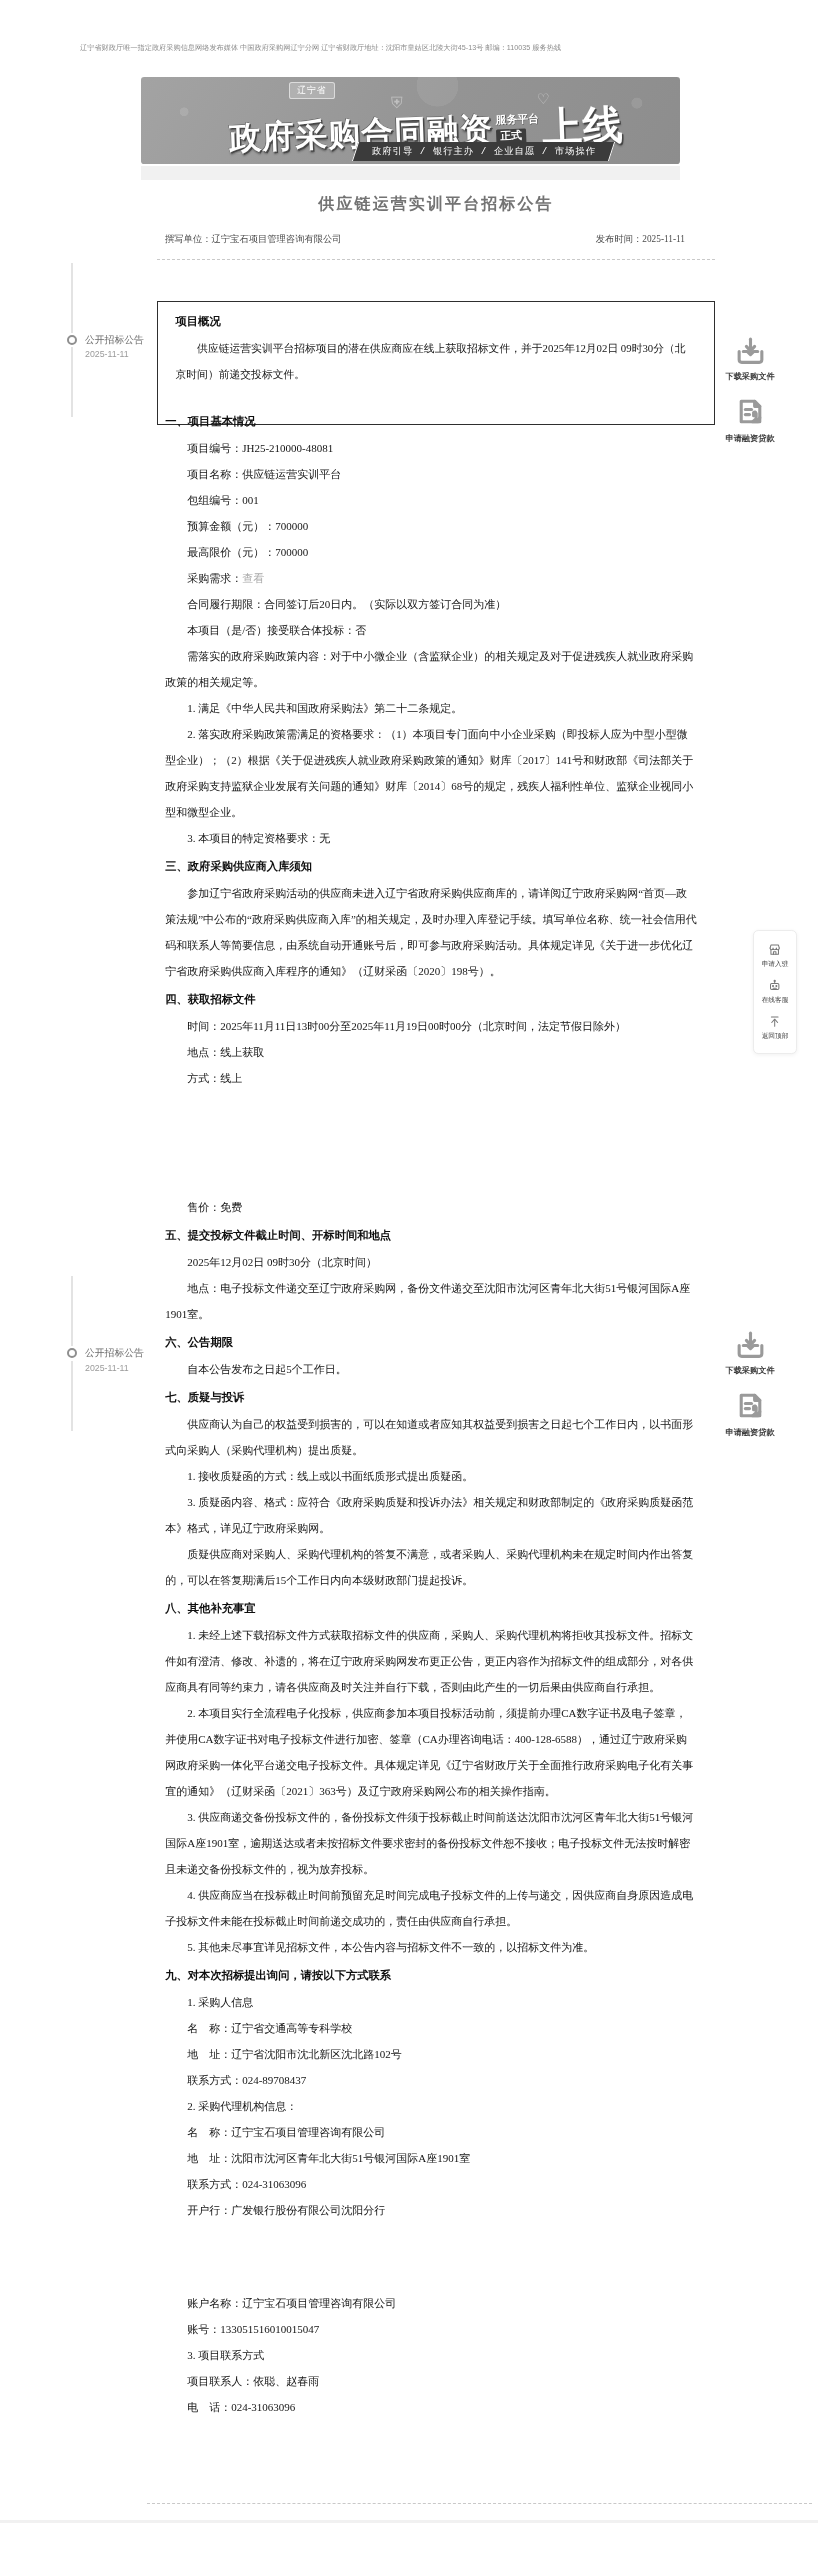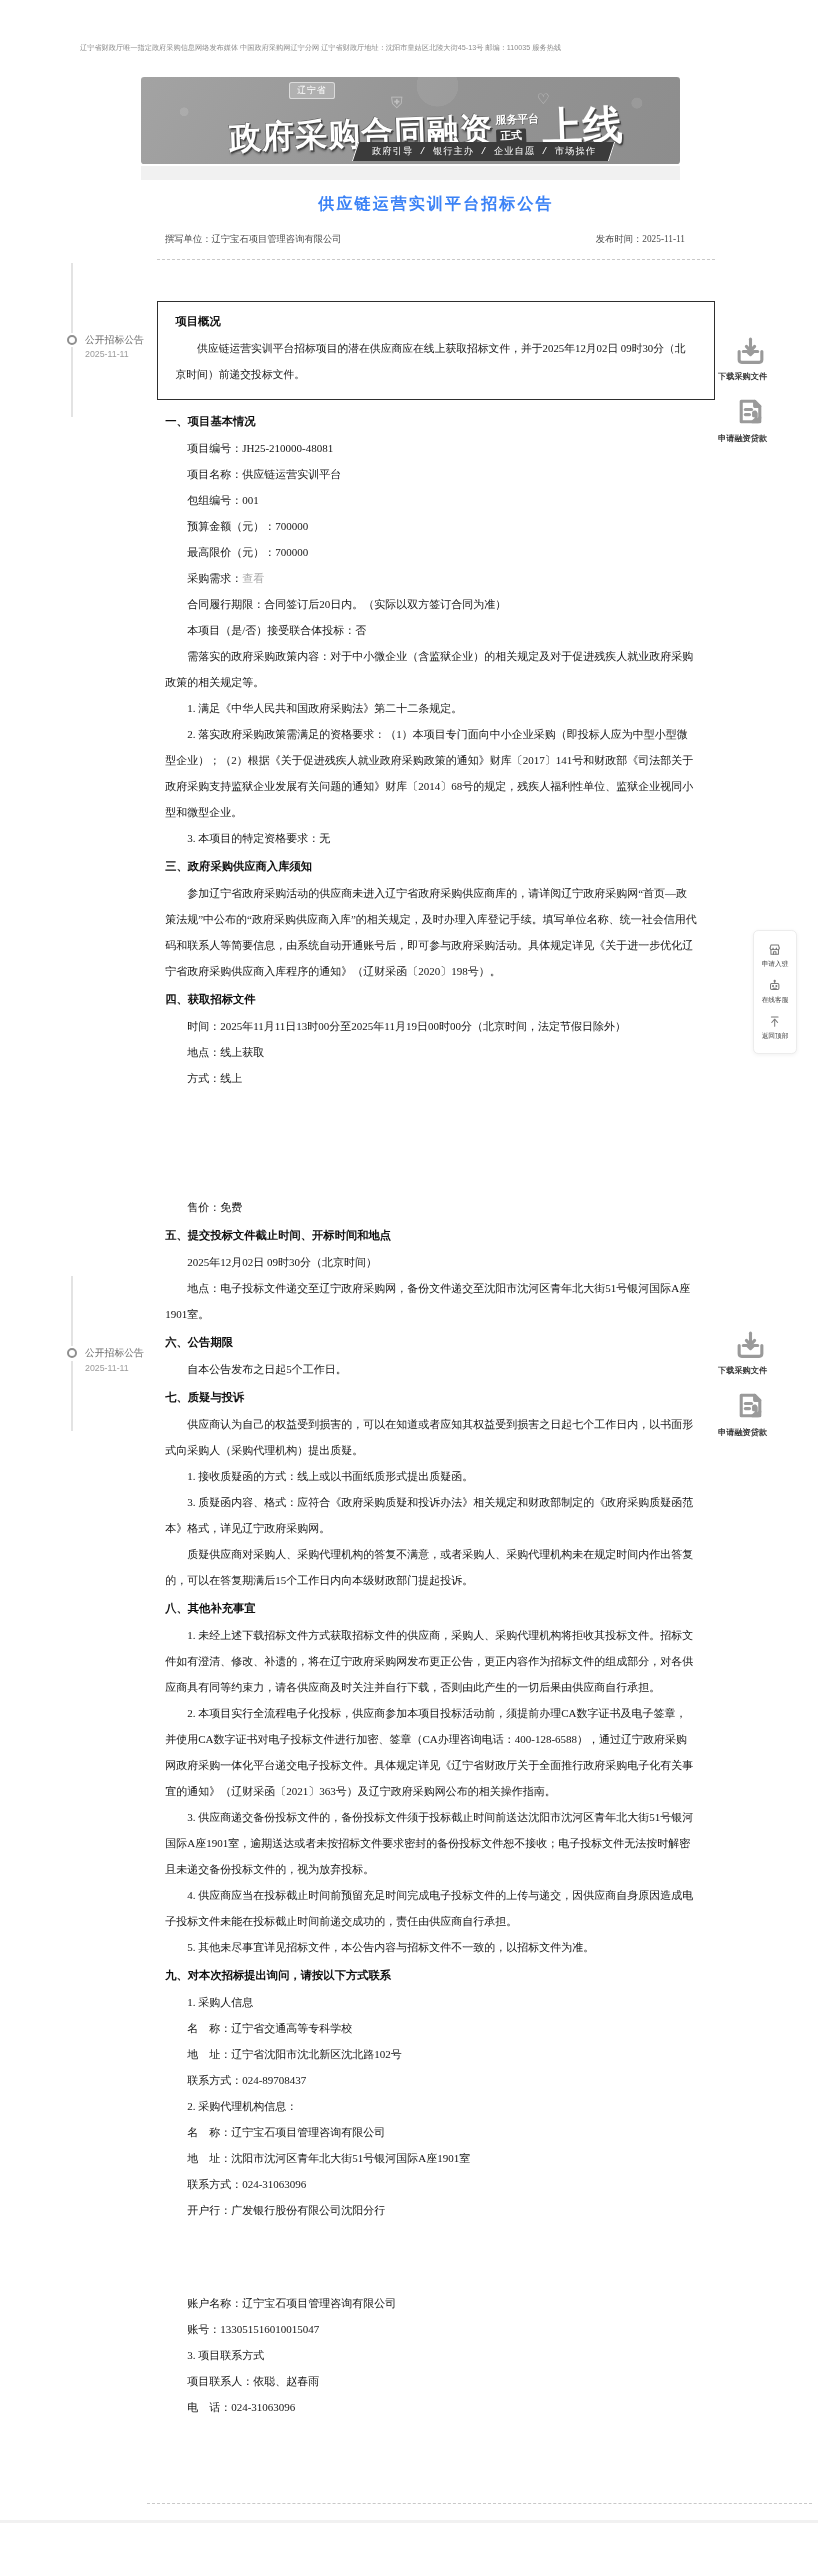--- a/index.html
+++ b/index.html
@@ -42,33 +42,33 @@
   .deco-heart{position:absolute;left:397px;top:12.4px;color:rgba(255,255,255,.45);
     font-size:17.5px;}
   .deco-shield{position:absolute;left:250px;top:17.5px;color:rgba(255,255,255,.40);
     font-size:15.5px;}
 
   .substrip{position:absolute;left:141px;top:166px;width:539px;height:14.4px;
     background:#f1f1f1;}
 
   
   .page-title{position:absolute;left:157px;top:194px;width:558px;
-    text-align:center;font-size:16px;font-weight:bold;color:#3b82f6;
+    text-align:center;font-size:16px;font-weight:bold;color:#737373;
     letter-spacing:2.1px;}
   .meta-row{position:absolute;left:165px;top:233px;width:520px;display:flex;
     justify-content:space-between;font-family:"Liberation Serif",serif;
     font-size:9.3px;color:#4a4a4a;padding-right:30px;}
   .dash-sep{position:absolute;border-top:0.5px dashed #c9c9c9;}
   .sep1{left:157px;top:259px;width:558px;}
   .sep2{left:147px;top:2503px;width:665px;}
   .gray-band{position:absolute;left:0;top:2520px;width:818px;height:2.6px;
     background:#f1f1f1;}
 
   
-  .overview-box{position:absolute;left:157px;top:301px;width:558px;height:99px;
+  .overview-box{position:absolute;left:157px;top:301px;width:558px;height:124px;
     border:0.5px solid #2e2e2e;box-sizing:border-box;padding:12.4px 20.6px 0 17.5px;}
   .overview-heading{font-size:11.3px;font-weight:bold;color:#111;
     font-family:"Liberation Serif",serif;}
   .overview-body{margin-top:5.2px;font-family:"Liberation Serif",serif;
     font-size:10.8px;line-height:26px;color:#151515;text-indent:2em;}
 
   
   .flow{position:absolute;left:157px;width:562px;box-sizing:border-box;
     padding:0 21.6px 0 8.2px;}
   #flow1{top:406px;}
@@ -84,21 +84,21 @@
 
   
   .tl-node{position:absolute;left:0;top:0;width:155px;}
   .tl-line{position:absolute;left:71px;width:1.5px;background:#e3e3e3;}
   .tl-circle{position:absolute;left:67px;width:6.2px;height:6.2px;
     border:2.1px solid #8f8f8f;border-radius:50%;background:#fff;}
   .tl-label{position:absolute;left:85px;font-size:9.8px;color:#6b6b6b;}
   .tl-date{position:absolute;left:85px;font-size:8.8px;color:#9a9a9a;}
 
   
-  .fab-group{position:absolute;left:718px;width:64px;}
+  .fab-group{position:absolute;left:718px;width:64px;text-align:center;}
   .fab-item{margin-bottom:13.4px;cursor:pointer;}
   .fab-item svg{display:block;margin:0 auto;}
   .fab-label{margin-top:4.1px;font-size:8.2px;font-weight:bold;color:#3a3a3a;}
   .panel{position:absolute;left:753px;width:44px;background:#fff;
     border:0.5px solid #ececec;border-radius:5.2px;box-shadow:0 1px 4.1px rgba(0,0,0,.06);
     padding:7.2px 0;box-sizing:border-box;}
   .panel-item{text-align:center;padding:5.2px 0;cursor:pointer;}
   .panel-item svg{display:block;margin:0 auto;}
   .panel-label{margin-top:3.1px;font-size:6.7px;color:#444;}
 </style>

